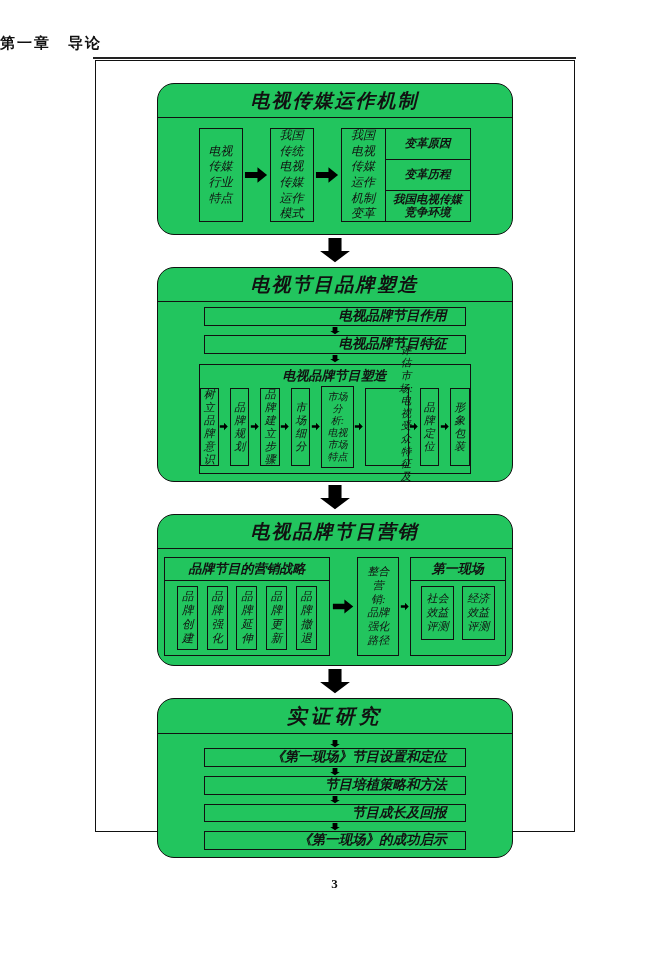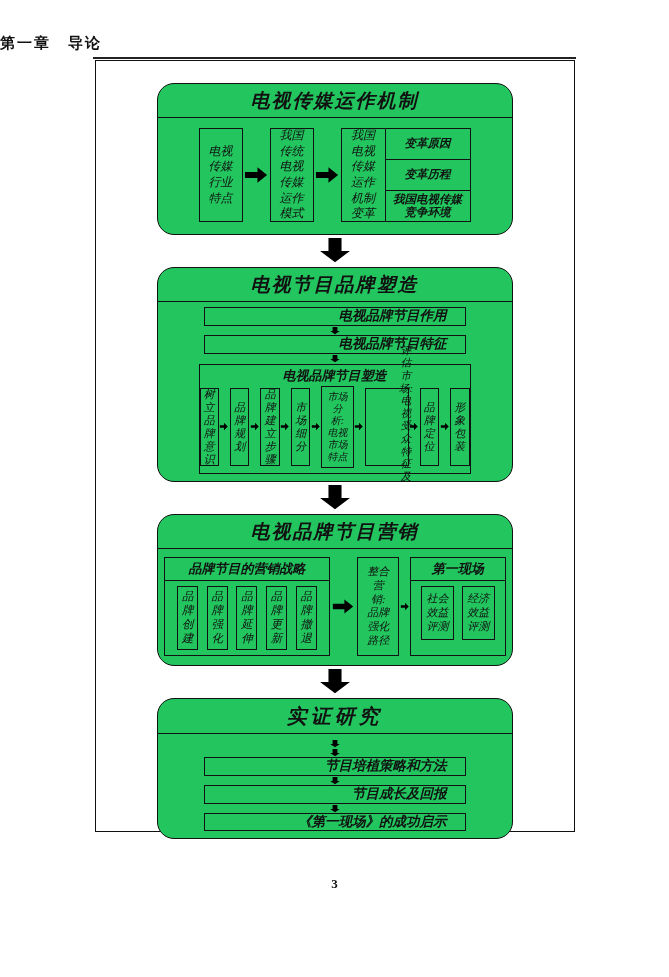--- a/index.html
+++ b/index.html
@@ -289,20 +289,21 @@
     <svg class="icon da" viewBox="0 0 46 30">
         <use href="#sym-da"></use>
       </svg>
 
     <section class="sec">
       <div class="sec-title big">实证研究</div>
       <div class="s4-body">
         <svg class="icon conn" viewBox="0 0 16 10">
             <use href="#sym-conn"></use>
           </svg>
+        <div class="bar">《第一现场》节目设置和定位</div>
         <svg class="icon conn" viewBox="0 0 16 10">
             <use href="#sym-conn"></use>
           </svg>
         <div class="bar">节目培植策略和方法</div>
         <svg class="icon conn" viewBox="0 0 16 10">
             <use href="#sym-conn"></use>
           </svg>
         <div class="bar">节目成长及回报</div>
         <svg class="icon conn" viewBox="0 0 16 10">
             <use href="#sym-conn"></use>

